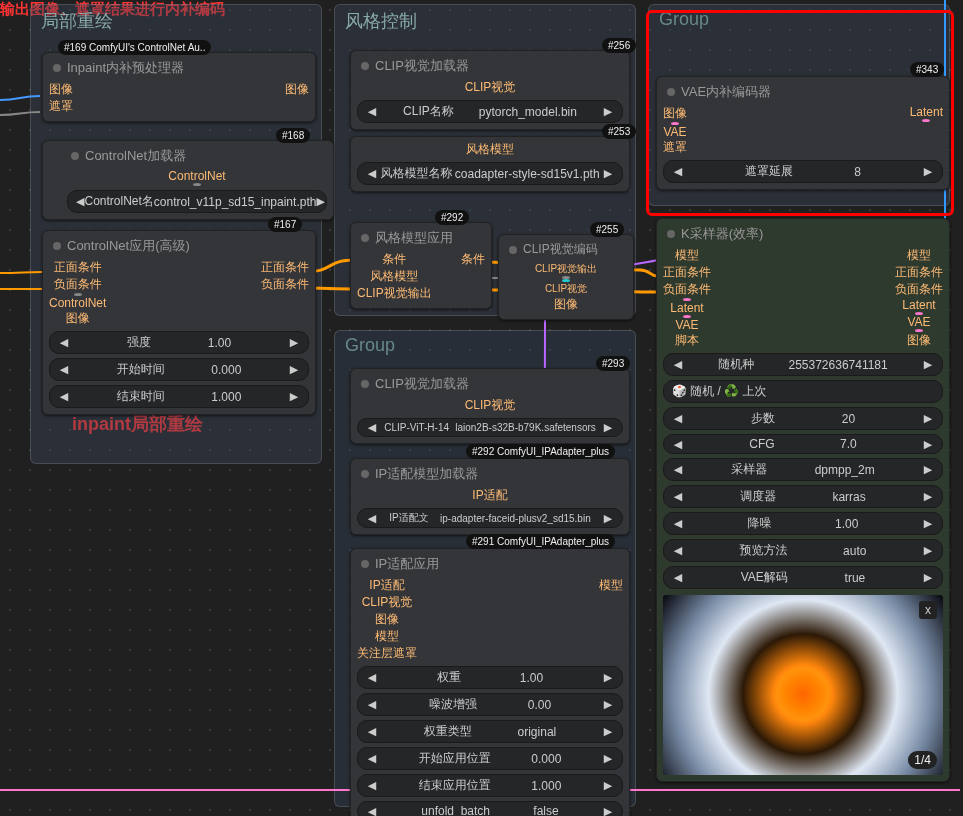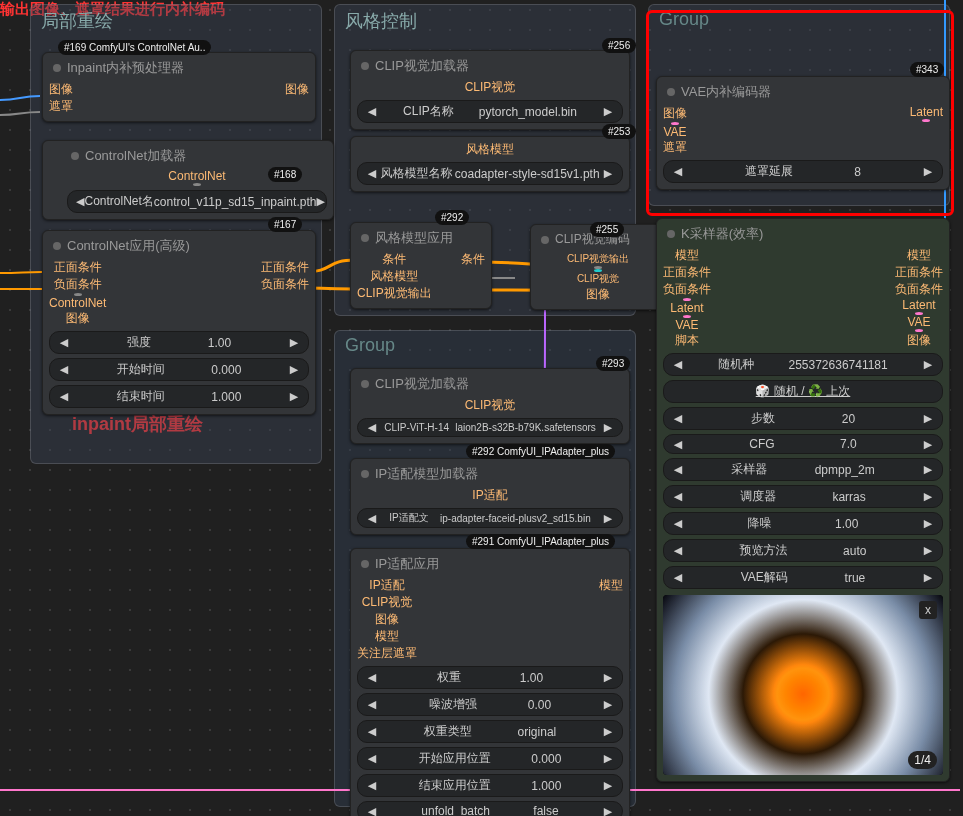--- a/index.html
+++ b/index.html
@@ -182,21 +182,21 @@
   <div class="group-title" style="color:#688;">Group</div>
 </div>
 
 <div class="group" style="left:334px; top:330px; width:300px; height:475px; background:rgba(50,65,85,0.45);">
   <div class="group-title" style="color:#688;">Group</div>
 </div>
 
 <div class="red-box" style="left:646px; top:10px; width:302px; height:200px;"></div>
 
 <div class="badge" style="left:58px; top:40px;">#169 ComfyUI's ControlNet Au..</div>
-<div class="badge" style="left:268px; top:128px;margin-top:39px;">#168</div>
+<div class="badge" style="left:276px; top:128px;">#168</div>
 <div class="badge" style="left:268px; top:217px;">#167</div>
 <div class="badge" style="left:602px; top:38px;">#256</div>
 <div class="badge" style="left:602px; top:124px;">#253</div>
 <div class="badge" style="left:435px; top:210px;">#292</div>
 <div class="badge" style="left:590px; top:222px;">#255</div>
 <div class="badge" style="left:596px; top:356px;">#293</div>
 <div class="badge" style="left:466px; top:444px;">#292 ComfyUI_IPAdapter_plus</div>
 <div class="badge" style="left:466px; top:534px;">#291 ComfyUI_IPAdapter_plus</div>
 <div class="badge" style="left:910px; top:62px;">#343</div>
 
@@ -355,21 +355,21 @@
     </div>
     <div>
       <div class="out-row">
           <span>条件</span>
           <span class="port-dot c-orange"></span>
         </div>
     </div>
   </div>
 </div>
 
-<div class="node" style="left:498px; top:224px; width:122px;margin-left:32px;">
+<div class="node" style="left:498px; top:234px; width:122px;">
   <div class="node-header" style="font-size:12px;">
       <span class="dot"></span>
       <span>CLIP视觉编码</span>
     </div>
   <div class="out-row">
       <span style="font-size:10px;">CLIP视觉输出</span>
       <span class="port-dot c-gray"></span>
     </div>
   <div class="port-row">
       <span class="port-dot c-teal"></span>
@@ -581,21 +581,21 @@
           <span class="port-dot c-blue"></span>
         </div>
     </div>
   </div>
   <div class="param">
       <span class="arrow">◀</span>
       <span class="label">随机种</span>
       <span class="val">255372636741181</span>
       <span class="arrow">▶</span>
     </div>
-  <div class="param" style="justify-content:center;text-decoration:underline;">
+  <div class="param" style="justify-content:flex-start;">
       <span>🎲 随机 / ♻️ 上次</span>
     </div>
   <div class="param">
       <span class="arrow">◀</span>
       <span class="label">步数</span>
       <span class="val">20</span>
       <span class="arrow">▶</span>
     </div>
   <div class="param">
       <span class="arrow">◀</span>

